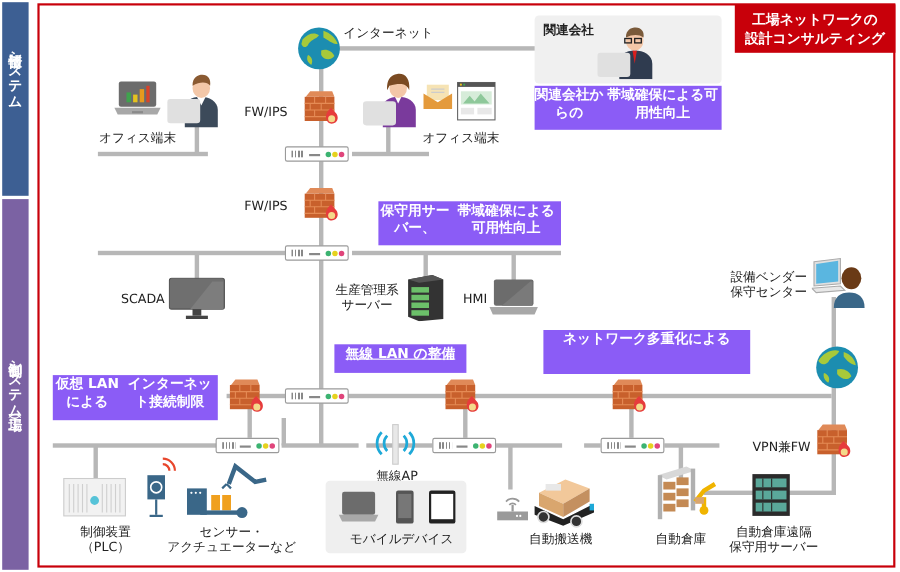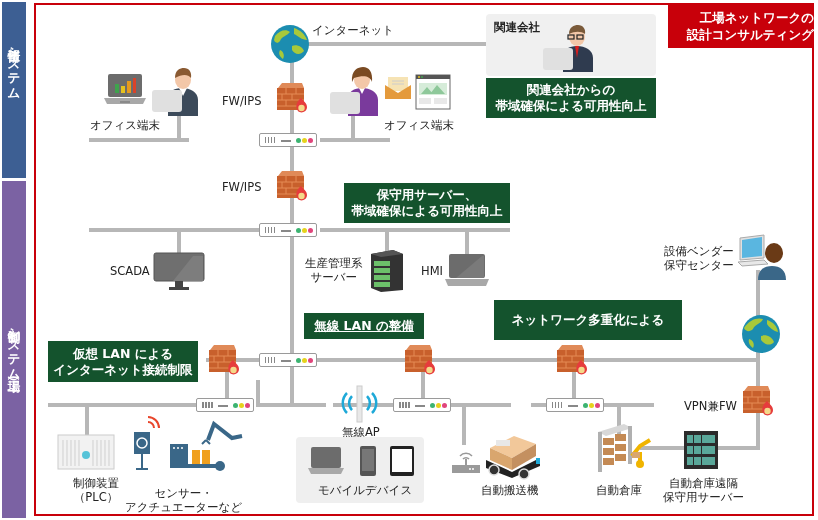--- a/index.html
+++ b/index.html
@@ -5,26 +5,26 @@
   html, body { margin:0; padding:0; background:#ffffff; }
   body { width:818px; height:520px; position:relative; overflow:hidden;
          font-family:"DejaVu Sans", "Liberation Sans", sans-serif; color:#222; }
   .abs { position:absolute; }
   .sidebar-top { left:2px; top:2px; width:24px; height:176px; background:#3d5f93; }
   .sidebar-bot { left:2px; top:181px; width:24px; height:337px; background:#7b62a3; }
   .vtext { position:absolute; left:0; width:24px; color:#fff; font-size:12.5px; font-weight:bold;
            writing-mode:vertical-rl; text-orientation:upright; letter-spacing:-1px; line-height:24px; }
   .frame { left:34px; top:3px; width:780px; height:513px; border:2px solid #c8000a; box-sizing:border-box; }
   .title-box { left:668px; top:4px; width:146px; height:44px; background:#c8000a; color:#fff;
-               font-size:12.5px; font-weight:bold; text-align:right; line-height:17px; padding-top:5px; box-sizing:border-box; }
+               font-size:12.5px; font-weight:bold; text-align:center; line-height:17px; padding-top:5px; box-sizing:border-box; }
   .line { position:absolute; background:#b7b7b7; }
   .label { position:absolute; font-size:11.5px; color:#222; white-space:nowrap; line-height:14px; }
   .label.c { text-align:center; }
-  .redbox { position:absolute; background:#14532d; color:#fff; font-size:12.5px; font-weight:bold;
-            text-align:center; line-height:16px; display:flex; flex-direction:column; justify-content:center; }
+  .redbox { position:absolute; background:#8b5cf6; color:#fff; font-size:12.5px; font-weight:bold;
+            text-align:center; line-height:16px; display:flex; flex-direction:row; justify-content:center; }
   .switch { position:absolute; width:58px; height:14px; background:#fff; border:1px solid #9a9a9a;
             border-radius:2px; box-sizing:border-box; }
   .switch .grid { position:absolute; left:5px; top:3px; width:12px; height:6px;
                   background:repeating-linear-gradient(90deg,#888 0 1.5px,transparent 1.5px 3px),
                              #fff; }
   .switch .dash { position:absolute; left:21px; top:6px; width:10px; height:2px; background:#888; }
   .switch .d { position:absolute; top:4px; width:5px; height:5px; border-radius:50%; }
   .fw { position:absolute; width:34px; height:32px; }
   .company-box { left:486px; top:14px; width:170px; height:62px; background:#f0f0f0; border-radius:4px; }
   .mobile-box { left:296px; top:437px; width:128px; height:66px; background:#efefef; border-radius:4px; }
@@ -388,21 +388,21 @@
     <circle cx="46" cy="34" r="1" fill="#fff"></circle>
     <circle cx="50" cy="34" r="1" fill="#fff"></circle>
     <circle cx="54" cy="34" r="1" fill="#fff"></circle>
   <rect x="64" y="36" width="8" height="14" fill="#f0a01e"></rect>
     <rect x="74" y="36" width="8" height="14" fill="#f0a01e"></rect>
   <rect x="54" y="50" width="34" height="4" fill="#3a6788"></rect>
     <circle cx="92" cy="52" r="5" fill="#3a6788"></circle>
   <path d="M80,26 L86,10 L104,24 L114,22" stroke="#3a6788" stroke-width="4" fill="none"></path>
     <path d="M78,26 L82,30 M78,26 L74,30" stroke="#3a6788" stroke-width="2"></path>
 </svg>
-<div class="label c" style="left:125px; top:476px;margin-top:10px;">
+<div class="label c" style="left:152px; top:476px;">
   <div>センサー・</div>
   <div>アクチュエーターなど</div>
 </div>
 
 <svg class="abs" style="left:340px; top:384px; width:40px; height:40px;" viewBox="0 0 40 40">
   <rect x="17" y="2" width="5" height="36" fill="#e8e8e8" stroke="#ccc"></rect>
   <path d="M12,12 A10,10 0 0 0 12,26" stroke="#1ea9d8" stroke-width="2.5" fill="none"></path>
     <path d="M7,9 A14,14 0 0 0 7,29" stroke="#1ea9d8" stroke-width="2.5" fill="none"></path>
   <path d="M27,12 A10,10 0 0 1 27,26" stroke="#1ea9d8" stroke-width="2.5" fill="none"></path>
     <path d="M32,9 A14,14 0 0 1 32,29" stroke="#1ea9d8" stroke-width="2.5" fill="none"></path>

